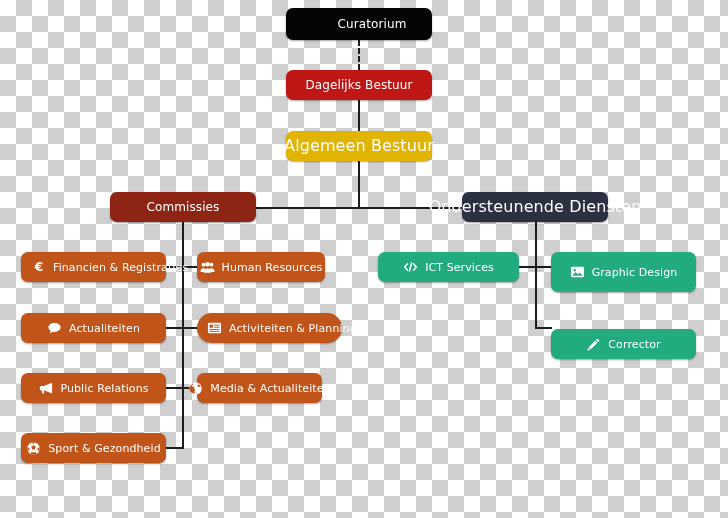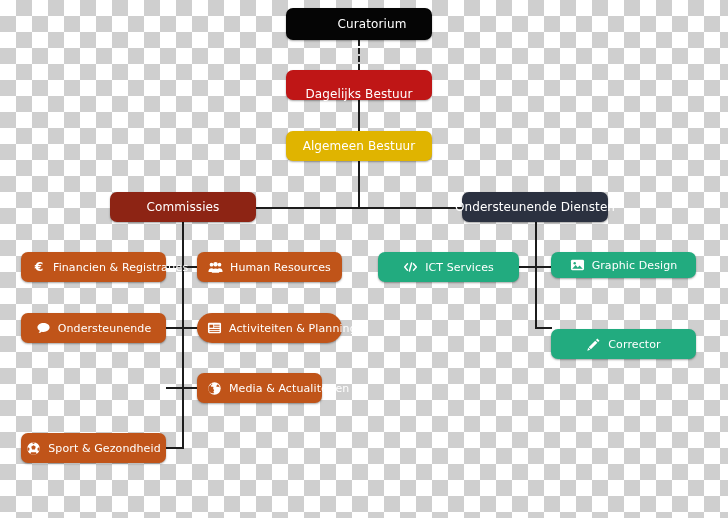--- a/index.html
+++ b/index.html
@@ -63,45 +63,45 @@
     justify-content: center;
     width: 15px;
     height: 15px;
     margin-right: 7px;
     flex: 0 0 auto;
   }
   .node .ico svg { display: block; }
 
   
   .c-black  { background: #050505; padding-left: 36px; }
-  .c-red    { background: #bf1616; align-items: flex-end; }
+  .c-red    { background: #bf1616; }
   .c-yellow { background: #e0b400; }
   .c-maroon { background: #8d2414; text-align: center; }
   .c-navy   { background: #2b3140; }
   .c-orange { background: #c05419; }
   .c-teal   { background: #22ab7f; }
 
   
   #n-curatorium { left: 286px; top: 8px;   width: 146px; height: 32px; font-size: 12px; }
   #n-dagelijks  { left: 286px; top: 70px;  width: 146px; height: 30px; font-size: 12px; }
-  #n-algemeen   { left: 286px; top: 131px; width: 146px; height: 30px; font-size: 12px; }
+  #n-algemeen   { left: 286px; top: 131px; width: 146px; height: 30px; font-size: 16px; }
   #n-commissies { left: 110px; top: 192px; width: 146px; height: 30px; font-size: 12px; }
-  #n-diensten   { left: 462px; top: 192px; width: 146px; height: 30px; font-size: 12px; }
+  #n-diensten   { left: 462px; top: 192px; width: 146px; height: 30px; font-size: 16px; }
 
   #n-financien  { left: 21px;  top: 252px; width: 145px; height: 30px; justify-content: flex-start; }
   #n-studenten  { left: 21px;  top: 313px; width: 145px; height: 30px; }
   #n-pr         { left: 21px;  top: 373px; width: 145px; height: 30px; }
   #n-sport      { left: 21px;  top: 433px; width: 145px; height: 30px; justify-content: center; }
 
-  #n-hr         { left: 197px; top: 252px; width: 145px; height: 30px; }
+  #n-hr         { left: 197px; top: 252px; width: 128px; height: 30px; }
   #n-activ      { left: 197px; top: 313px; width: 145px; height: 30px; justify-content: flex-start; border-radius: 15px; }
-  #n-media      { left: 197px; top: 373px; width: 125px; height: 30px; justify-content: flex-start; }
+  #n-media      { left: 197px; top: 373px; width: 125px; height: 30px; justify-content: center; }
 
   #n-ict        { left: 378px; top: 252px; width: 141px; height: 30px; }
-  #n-graphic    { left: 551px; top: 252px; width: 145px; height: 26px; }
+  #n-graphic    { left: 551px; top: 252px; width: 145px; height: 40px; }
   #n-corrector  { left: 551px; top: 313px; width: 145px; height: 30px; margin-top: 16px; }
 </style>
 </head>
 <body>
 
 <div id="canvas">
 
   <div class="line dashed-v" style="left:358px; top:40px; height:30px;"></div>
 
   <div class="line v" style="left:358px; top:100px; height:31px;"></div>
@@ -153,23 +153,31 @@
     </span>
     <span class="label">Financien &amp; Registraties</span>
   </div>
 
   <div class="node c-orange" id="n-studenten">
     <span class="ico">
       <svg width="15" height="15" viewBox="0 0 16 16">
           <path fill="#fff" d="M8 2C4.4 2 1.5 4.1 1.5 6.7c0 1.5 1 2.9 2.5 3.8-.1.8-.6 1.7-1.3 2.4 1.3-.2 2.5-.8 3.3-1.5.6.1 1.3.2 2 .2 3.6 0 6.5-2.1 6.5-4.9S11.6 2 8 2z"></path>
         </svg>
     </span>
-    <span class="label">Ondersteunende</span>
-  </div>
-
+    <span class="label">Actualiteiten</span>
+  </div>
+
+  <div class="node c-orange" id="n-pr">
+    <span class="ico">
+      <svg width="15" height="15" viewBox="0 0 16 16">
+          <path fill="#fff" d="M14.3 2.2 6.2 5.4H3.4C2.6 5.4 2 6 2 6.8v1.6c0 .8.6 1.4 1.4 1.4h.4l.6 3.1c.05.3.3.5.6.5h1c.4 0 .7-.35.6-.75l-.55-2.85h.15l8.1 3.2c.35.15.75-.1.75-.5V2.7c0-.4-.4-.65-.75-.5z"></path>
+        </svg>
+    </span>
+    <span class="label">Public Relations</span>
+  </div>
 
   <div class="node c-orange" id="n-sport">
     <span class="ico">
       <svg width="15" height="15" viewBox="0 0 16 16">
         <circle cx="8" cy="8" r="6.6" fill="#fff"></circle>
         <path fill="#c05419" d="M8 4.4 10.4 6.2 9.5 9h-3L5.6 6.2z"></path>
         <path fill="#c05419" d="M8 1.6c-.7 0-1.3.1-1.9.3l1.9 1.4 1.9-1.4c-.6-.2-1.2-.3-1.9-.3z"></path>
         <path fill="#c05419" d="M2.2 6.6 3.9 8.1 3.3 10.4 1.7 10.1c-.2-.7-.2-1.5-.1-2.3.1-.4.3-.8.6-1.2z"></path>
         <path fill="#c05419" d="M13.8 6.6c.3.4.5.8.6 1.2.1.8.1 1.6-.1 2.3l-1.6.3-.6-2.3z"></path>
         <path fill="#c05419" d="M5.3 12.1h5.4l.5 1.6c-.9.6-2 .9-3.2.9s-2.3-.3-3.2-.9z"></path>

